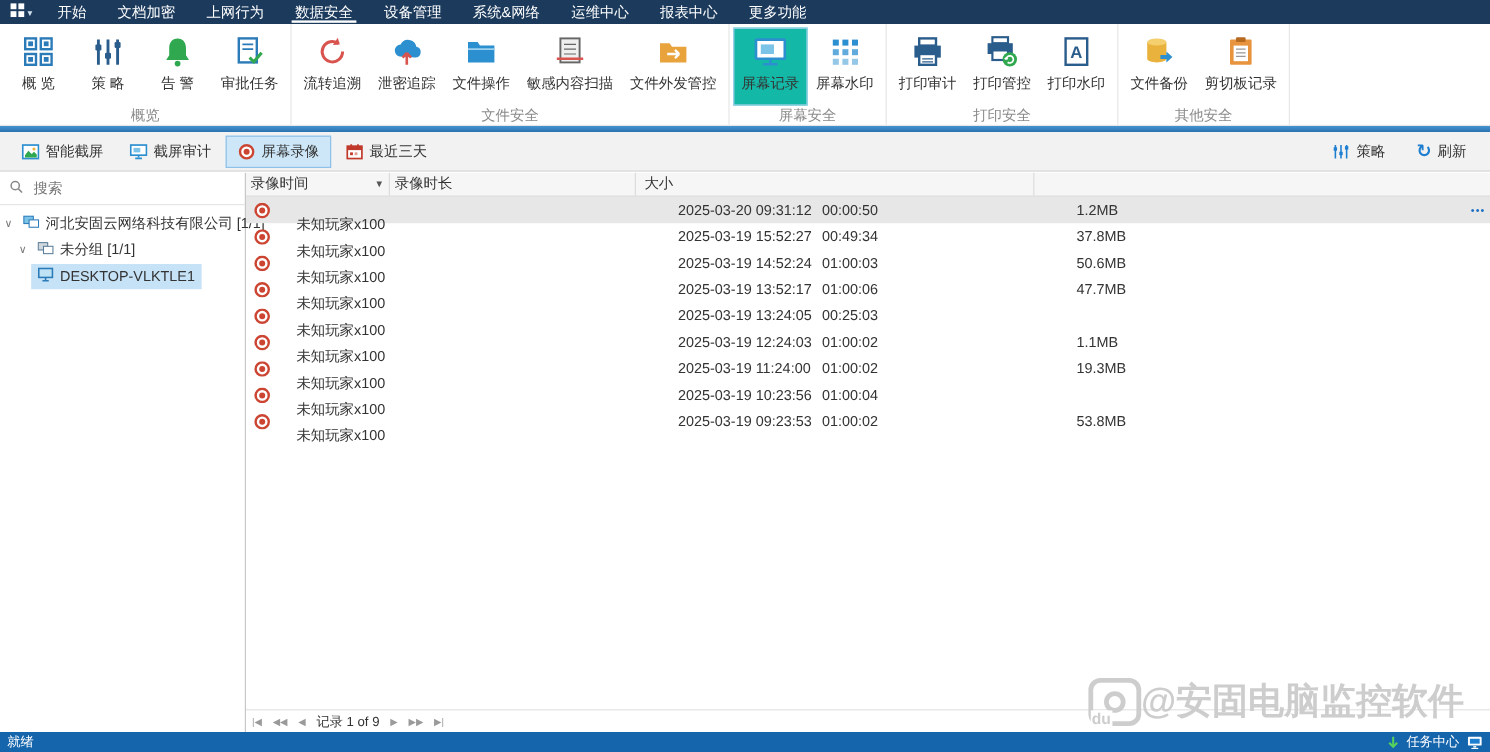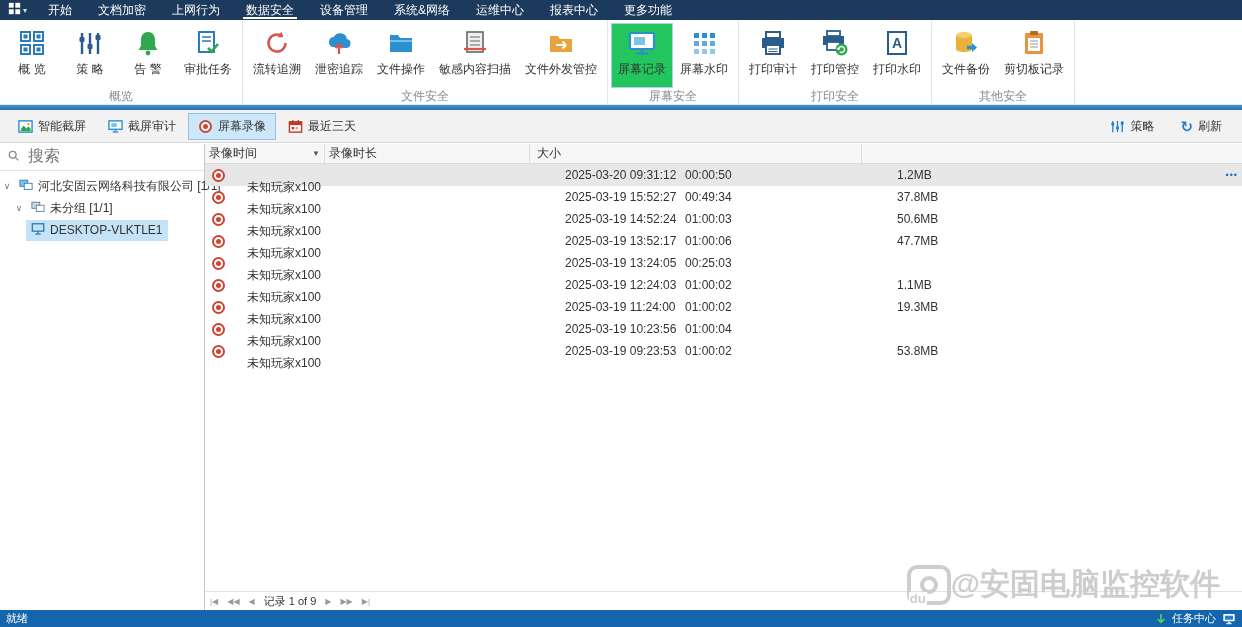--- a/index.html
+++ b/index.html
@@ -14,21 +14,21 @@
   .menu-item{padding:0 13px;height:100%;display:flex;align-items:center;position:relative;cursor:default;}
   .menu-item.active::after{content:"";position:absolute;left:10px;right:10px;bottom:1px;height:2px;background:#fff;}
 
   
   .ribbon{position:absolute;top:20px;left:0;right:0;height:84px;background:#fff;
           display:flex;border-bottom:1px solid #e6e6e6;}
   .rgroup{display:flex;flex-direction:column;border-right:1px solid #e6e6e6;padding:0 3px;}
   .ritems{flex:1;display:flex;align-items:flex-start;padding-top:3px;}
   .ritem{display:flex;flex-direction:column;align-items:center;justify-content:flex-start;
          gap:3px;padding:4px 6px 3px;min-width:44px;height:56px;border:1px solid transparent;cursor:default;}
-  .ritem.active{background:#22c55e;border:1px solid #a8d2f0;}
+  .ritem.active{background:#14b8a6;border:1px solid #a8d2f0;}
   .ricon{width:30px;height:30px;display:flex;align-items:center;justify-content:center;}
   .ricon svg{width:28px;height:28px;}
   .rlabel{font-size:12px;color:#333;white-space:nowrap;}
   .glabel{height:17px;text-align:center;font-size:12px;color:#8a8a8a;}
 
   
   .strip{position:absolute;top:105px;left:0;right:0;height:5px;background:linear-gradient(#4593cf,#2a72b0);}
 
   
   .toolbar{position:absolute;top:110px;left:0;right:0;height:33px;background:#f2f2f2;
@@ -38,22 +38,22 @@
   .ticon{display:flex;align-items:center;justify-content:center;width:15px;height:15px;}
   .ticon svg{width:15px;height:15px;}
   .tb-right{margin-left:auto;display:flex;align-items:center;gap:4px;}
   .refresh-glyph{color:#1e7fd0;font-weight:bold;font-size:15px;line-height:1;}
 
   
   .content{position:absolute;top:144px;left:0;right:0;bottom:17px;display:flex;background:#fff;}
   .sidebar{width:205px;border-right:1px solid #c8c8c8;display:flex;flex-direction:column;box-sizing:border-box;}
   .search-row{height:26px;border-bottom:1px solid #e6e6e6;display:flex;align-items:center;gap:6px;padding:0 7px;}
   .search-row svg{width:13px;height:13px;}
-  .search-row input{border:0;outline:0;flex:1;font-size:16px;color:#1d4ed8;background:transparent;
-                    font-family:Liberation Mono, monospace;}
+  .search-row input{border:0;outline:0;flex:1;font-size:12px;color:#1d4ed8;background:transparent;
+                    font-family:Liberation Serif, serif;}
   .tree{padding-top:4px;}
   .node{display:flex;align-items:center;height:22px;}
   .chev{width:14px;text-align:center;color:#777;font-size:9px;flex:0 0 14px;}
   .nbody{display:flex;align-items:center;gap:5px;padding:2px 5px;white-space:nowrap;}
   .nbody svg{width:14px;height:14px;}
   .nbody.sel{background:#c6e2f6;}
   .ind1{margin-left:12px;} .ind2{margin-left:26px;}
 
   
   .main{flex:1;display:flex;flex-direction:column;min-width:0;}

